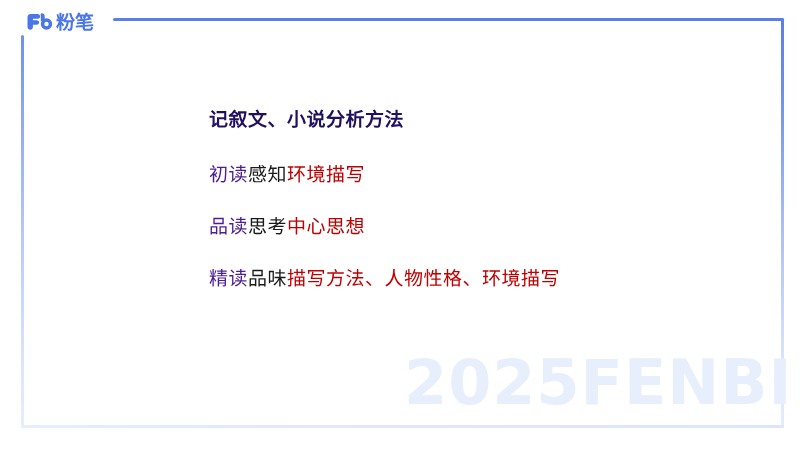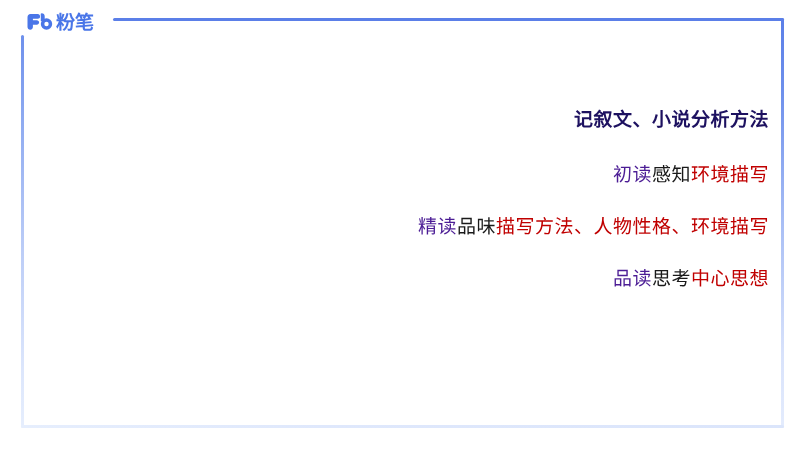--- a/index.html
+++ b/index.html
@@ -14,21 +14,20 @@
     overflow: hidden;
     font-family: "DejaVu Sans", "Liberation Sans", sans-serif;
   }
 
   .slide {
     position: relative;
     width: 800px;
     height: 450px;
     background: #ffffff;
     overflow: hidden;
-    text-align: right;
   }
 
   
   .frame-top {
     position: absolute;
     left: 113px;
     top: 18px;
     width: 671px;
     height: 3px;
     background: #5b7fe8;
@@ -104,21 +103,20 @@
   
   .content {
     position: absolute;
     left: 209px;
     top: 110px;
     width: 560px;
   }
   .line {
     line-height: 1;
     white-space: nowrap;
-    margin-left: 20px;
   }
   .line-title {
     font-size: 19px;
     font-weight: 700;
     color: #1d1160;
     margin-bottom: 36px;
     letter-spacing: 0.5px;
   }
   .line-body {
     font-size: 19px;
@@ -147,31 +145,32 @@
       <svg viewBox="0 0 52 40" width="26" height="20" aria-hidden="true">
         <path d="M7 4 C3.2 4 1 6.6 1 10.4 L1 30 C1 33 3.4 35.4 6.4 35.4 C9.4 35.4 11.8 33 11.8 30 L11.8 25.4 L19.6 25.4 C22.2 25.4 24.2 23.5 24.2 21 C24.2 18.5 22.2 16.6 19.6 16.6 L11.8 16.6 L11.8 13.6 L21.6 13.6 C24.2 13.6 26.2 11.6 26.2 9 C26.2 6.3 24.2 4 21.6 4 Z" fill="#4a76e8"></path>
         <circle cx="39" cy="24" r="11.4" fill="#4a76e8"></circle>
         <circle cx="39" cy="24" r="4.4" fill="#ffffff"></circle>
         <path d="M29.5 2.5 C33 2.5 35.4 4.9 35.4 8.4 L35.4 18 L27.6 18 L27.6 8.4 C27.6 4.9 26.6 2.5 29.5 2.5 Z" fill="#4a76e8"></path>
       </svg>
     </span>
     <span class="logo-text">粉笔</span>
   </div>
 
+  <div class="watermark">2025FENBI</div>
 
   <div class="content">
 
     <div class="line line-title">记叙文、小说分析方法</div>
 
     <div class="line line-body">
       <span class="seg-blue">初读</span><span class="seg-dark">感知</span><span class="seg-red">环境描写</span>
     </div>
 
     <div class="line line-body">
-      <span class="seg-blue">精读</span><span class="seg-dark">品味</span><span class="seg-red">描写方法、人物性格、环境描写</span>
+      <span class="seg-blue">品读</span><span class="seg-dark">思考</span><span class="seg-red">中心思想</span>
     </div>
 
     <div class="line line-body">
-      <span class="seg-blue">品读</span><span class="seg-dark">思考</span><span class="seg-red">中心思想</span>
+      <span class="seg-blue">精读</span><span class="seg-dark">品味</span><span class="seg-red">描写方法、人物性格、环境描写</span>
     </div>
 
   </div>
 </div>
 
 </body></html>

